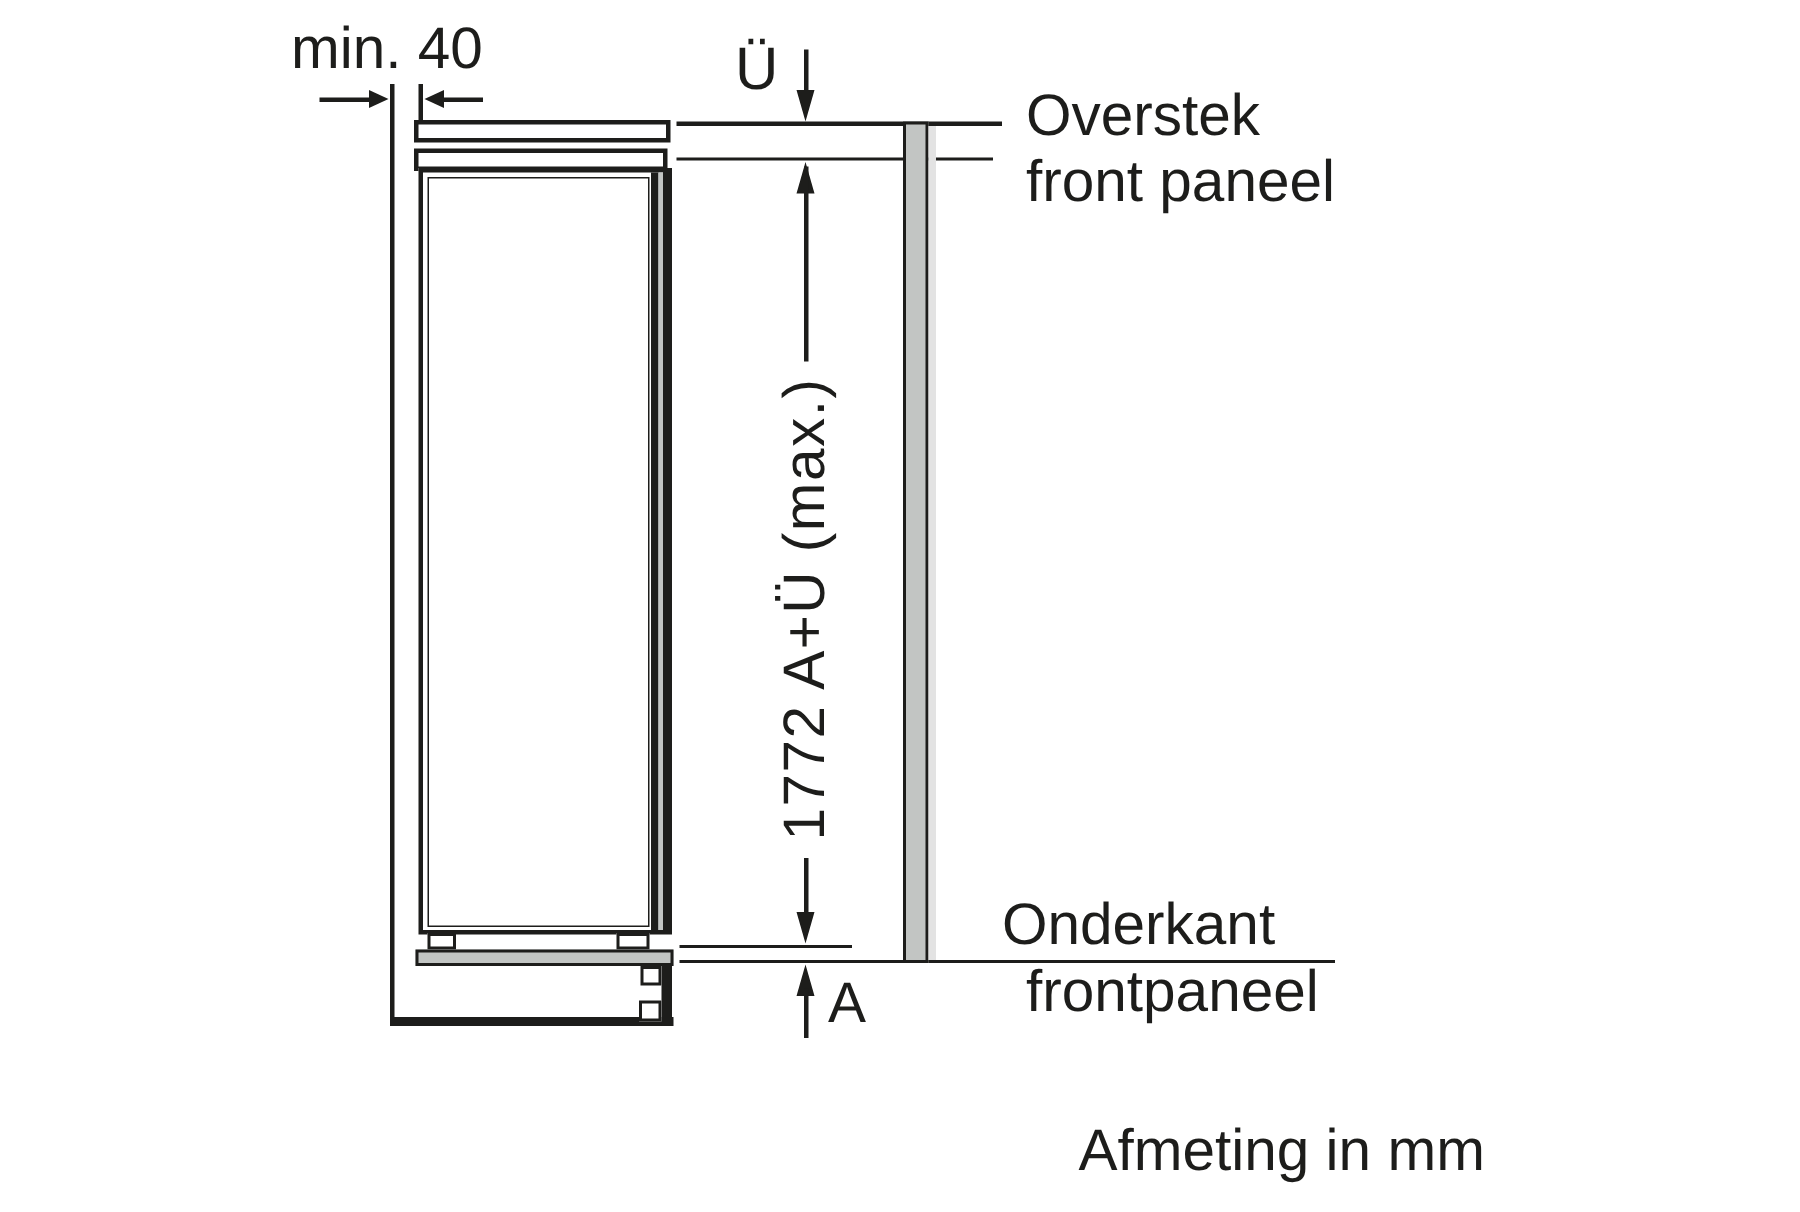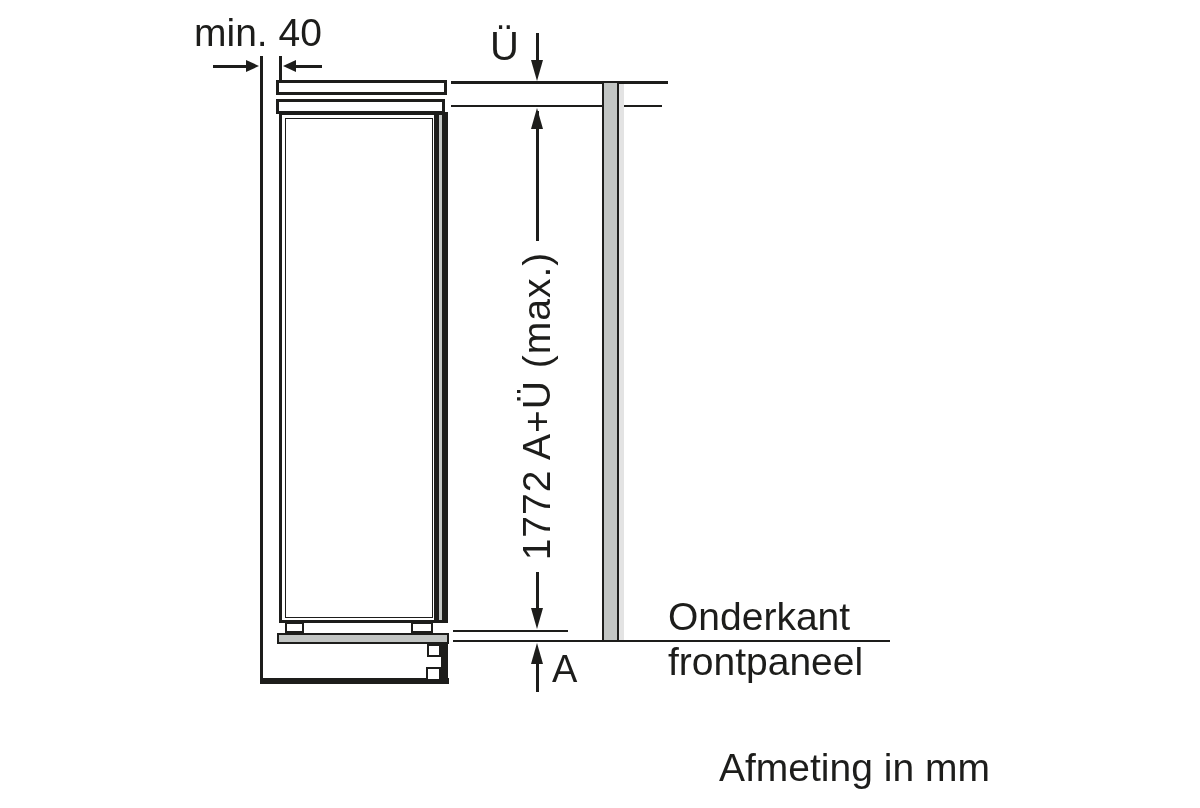--- a/index.html
+++ b/index.html
@@ -79,21 +79,25 @@
   <div class="tri tri-up" style="left:531px;top:107.5px;"></div>
   <div class="ln" style="left:536px;top:111px;width:3px;height:130px;"></div>
   <div class="rot">1772 A+Ü (max.)</div>
   <div class="ln" style="left:536px;top:572px;width:3px;height:36.5px;"></div>
   <div class="tri tri-down" style="left:531px;top:608px;"></div>
 
   <div class="tri tri-up" style="left:531px;top:642.5px;"></div>
   <div class="ln" style="left:536px;top:659px;width:3px;height:33px;"></div>
   <div class="lbl" style="left:552px;top:649px;font-size:38px;">A</div>
 
+  <div class="lbl" style="left:684px;top:56px;font-size:39px;line-height:44px;z-index:3;">
+    <span style="display:block;">Overstek</span>
+    <span style="display:block;">front paneel</span>
+  </div>
 
   <div class="lbl" style="left:668px;top:594px;font-size:39px;line-height:45px;z-index:3;">
     <span style="display:block;">Onderkant</span>
-    <span style="display:block;">frontpaneel</span>
+    <span style="display:block;margin-left:16px;">frontpaneel</span>
   </div>
 
   <div class="lbl" style="left:719px;top:747px;font-size:39px;">Afmeting in mm</div>
 
 </div>
 
 </body></html>

